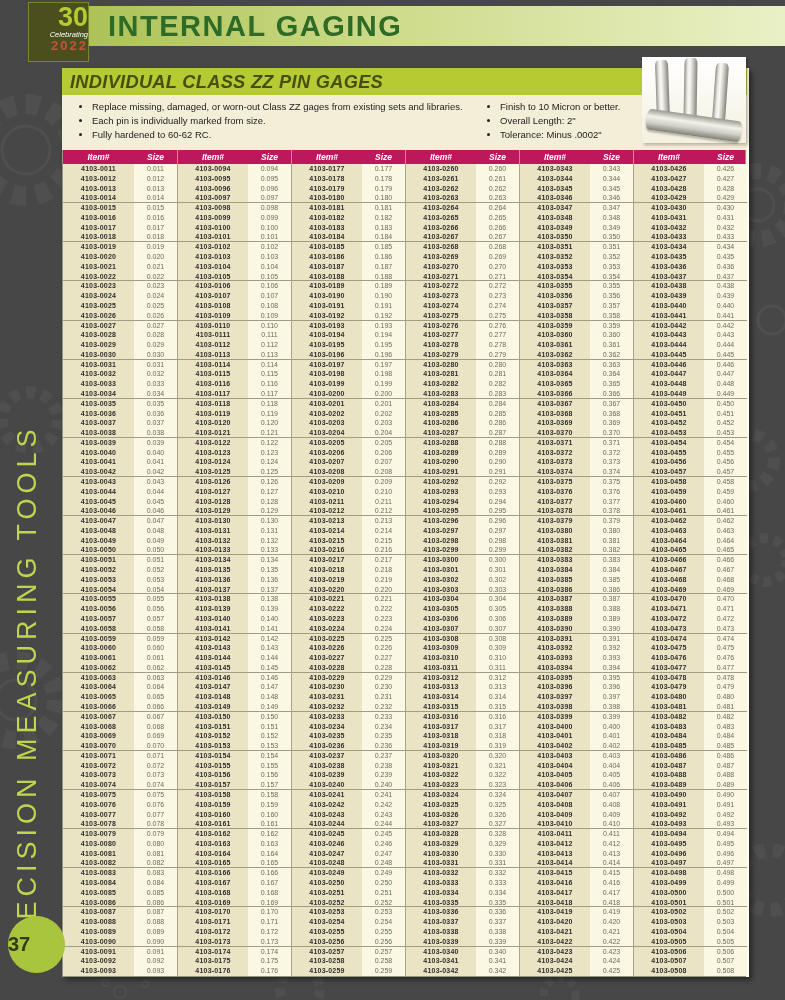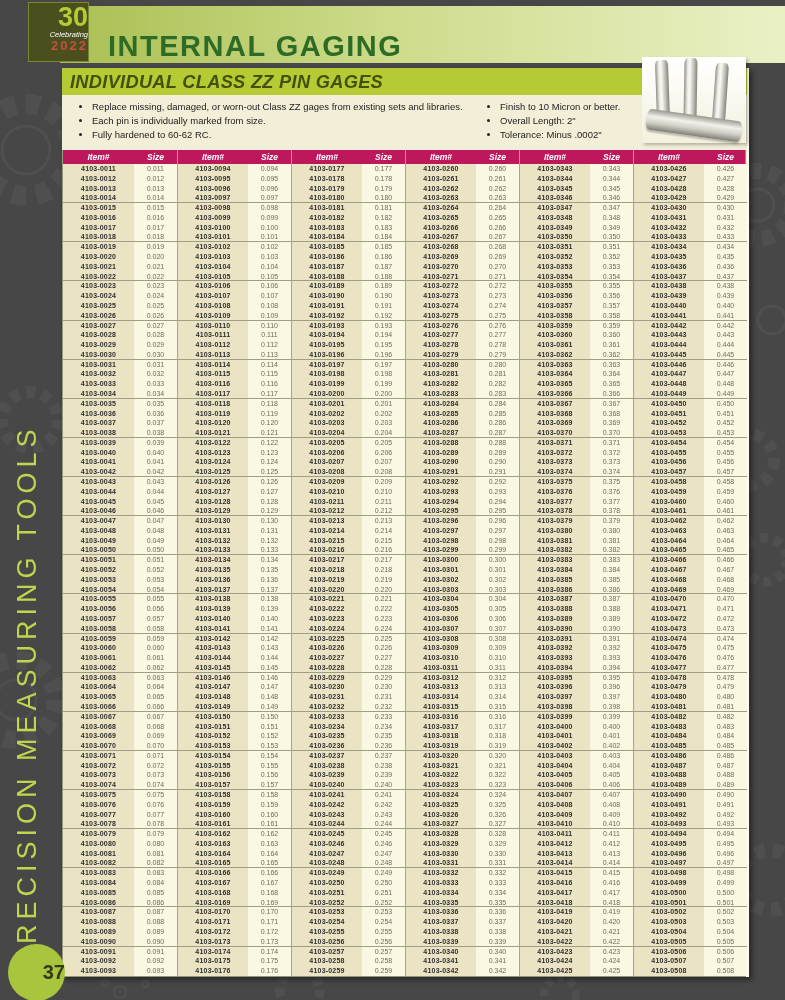--- a/index.html
+++ b/index.html
@@ -4,44 +4,44 @@
 <style>
   html,body{margin:0;padding:0;}
   body{
     width:785px;height:1000px;position:relative;overflow:hidden;
     background:#474747;
     font-family:"Liberation Sans", sans-serif;
   }
   .gears{position:absolute;left:0;top:0;z-index:0;opacity:.5;}
   
   .topbar{
-    position:absolute;left:60px;top:6px;right:0;height:57px;z-index:3;
+    position:absolute;left:60px;top:6px;right:0;height:40px;z-index:3;
     background:linear-gradient(to right,#a9bf52 0%,#cddb8a 45%,#eaf0c6 100%);
-    display:flex;align-items:flex-end;padding-left:48px;box-sizing:border-box;
+    display:flex;align-items:center;padding-left:48px;box-sizing:border-box;
   }
   .page-title{
     color:#2e6b26;font-size:29px;font-weight:bold;letter-spacing:1.5px;margin:0;
   }
   .logo{
     position:absolute;left:28px;top:2px;width:61px;height:60px;z-index:4;
     background:#4a4f1d;border:1px solid #7c8531;box-sizing:border-box;
     text-align:right;overflow:hidden;
   }
   .logo-num{color:#b5cc34;font-size:27px;font-weight:bold;line-height:26px;margin-top:1px;}
   .logo-celebrating{color:#ffffff;font-size:7.5px;font-style:italic;line-height:9px;}
   .logo-year{color:#c94f3f;font-size:13px;font-weight:bold;letter-spacing:2px;line-height:14px;}
   
   .sidebar-text{
     position:absolute;left:12px;top:322px;height:645px;z-index:2;
     writing-mode:vertical-rl;transform:rotate(180deg);
     color:#c0d44e;font-size:27px;letter-spacing:5px;white-space:nowrap;
   }
   .page-badge{
-    position:absolute;left:8px;top:944px;width:57px;height:57px;border-radius:50%;
-    background:#a9c53d;z-index:4;display:flex;align-items:center;justify-content:flex-end;
+    position:absolute;left:8px;top:916px;width:57px;height:57px;border-radius:50%;
+    background:#a9c53d;z-index:4;display:flex;align-items:center;justify-content:flex-start;
     color:#34391b;font-size:20px;font-weight:bold;
   }
   
   .panel{
     position:absolute;left:62px;top:68px;width:685px;height:909px;z-index:2;
     background:#f3eed8;border-right:2px solid #fdfcee;
     box-shadow:3px 3px 5px rgba(0,0,0,.45);box-sizing:content-box;
   }
   .section-bar{
     height:27px;background:#b5ca33;display:flex;align-items:center;padding-left:8px;

